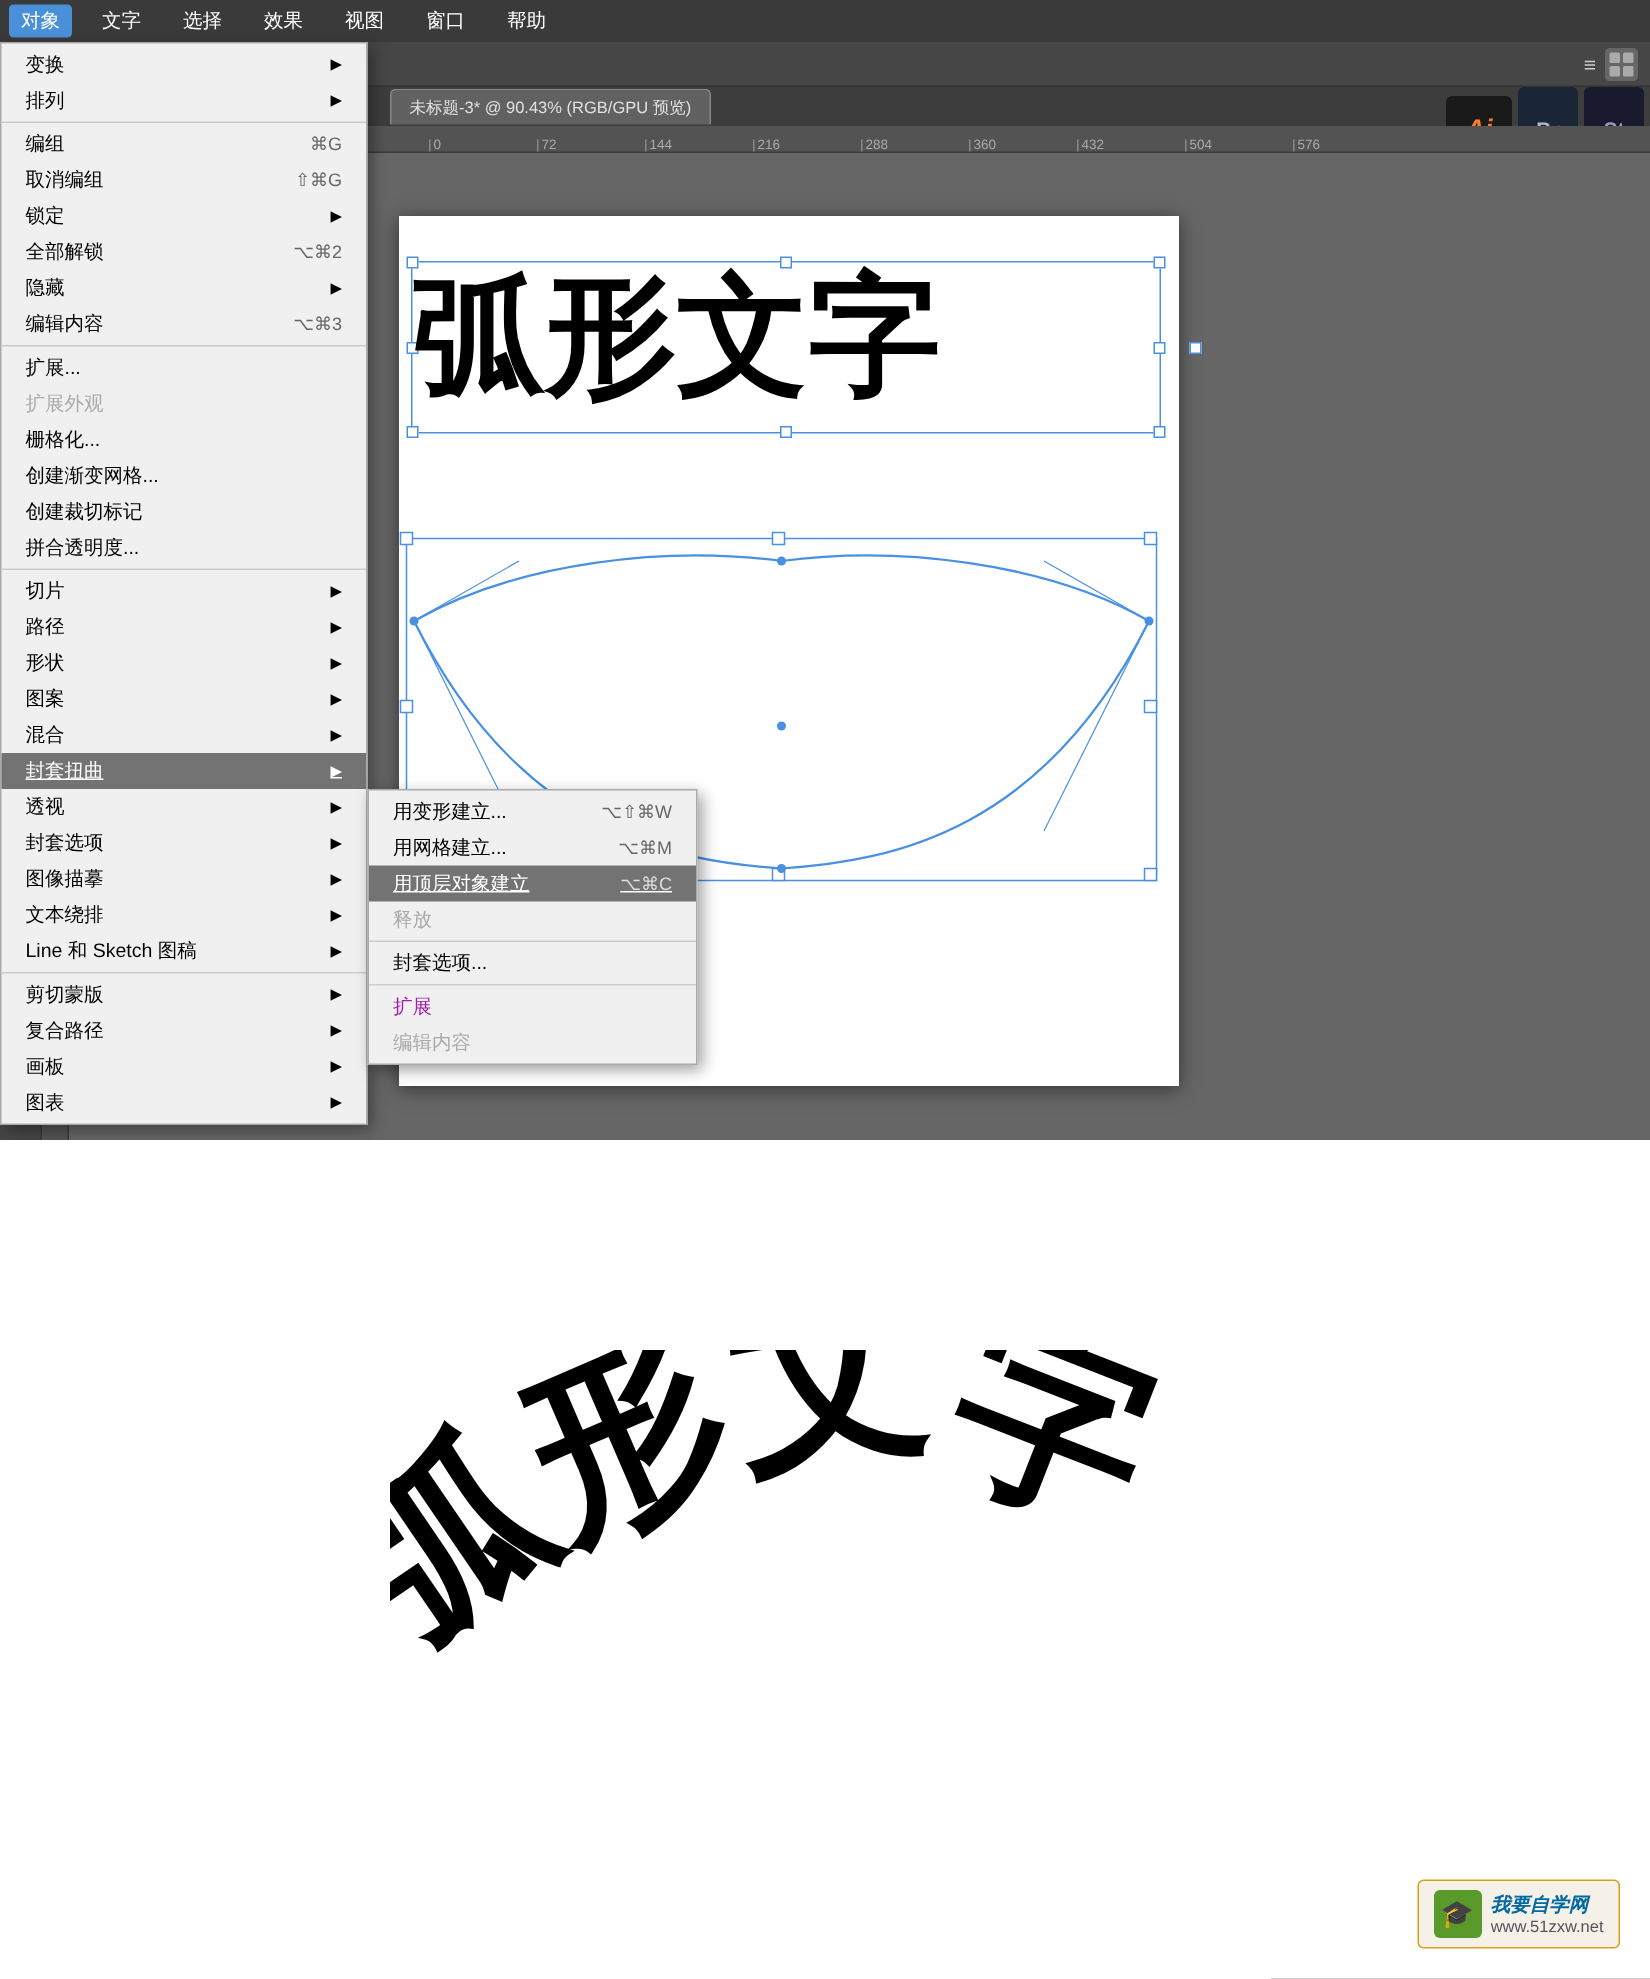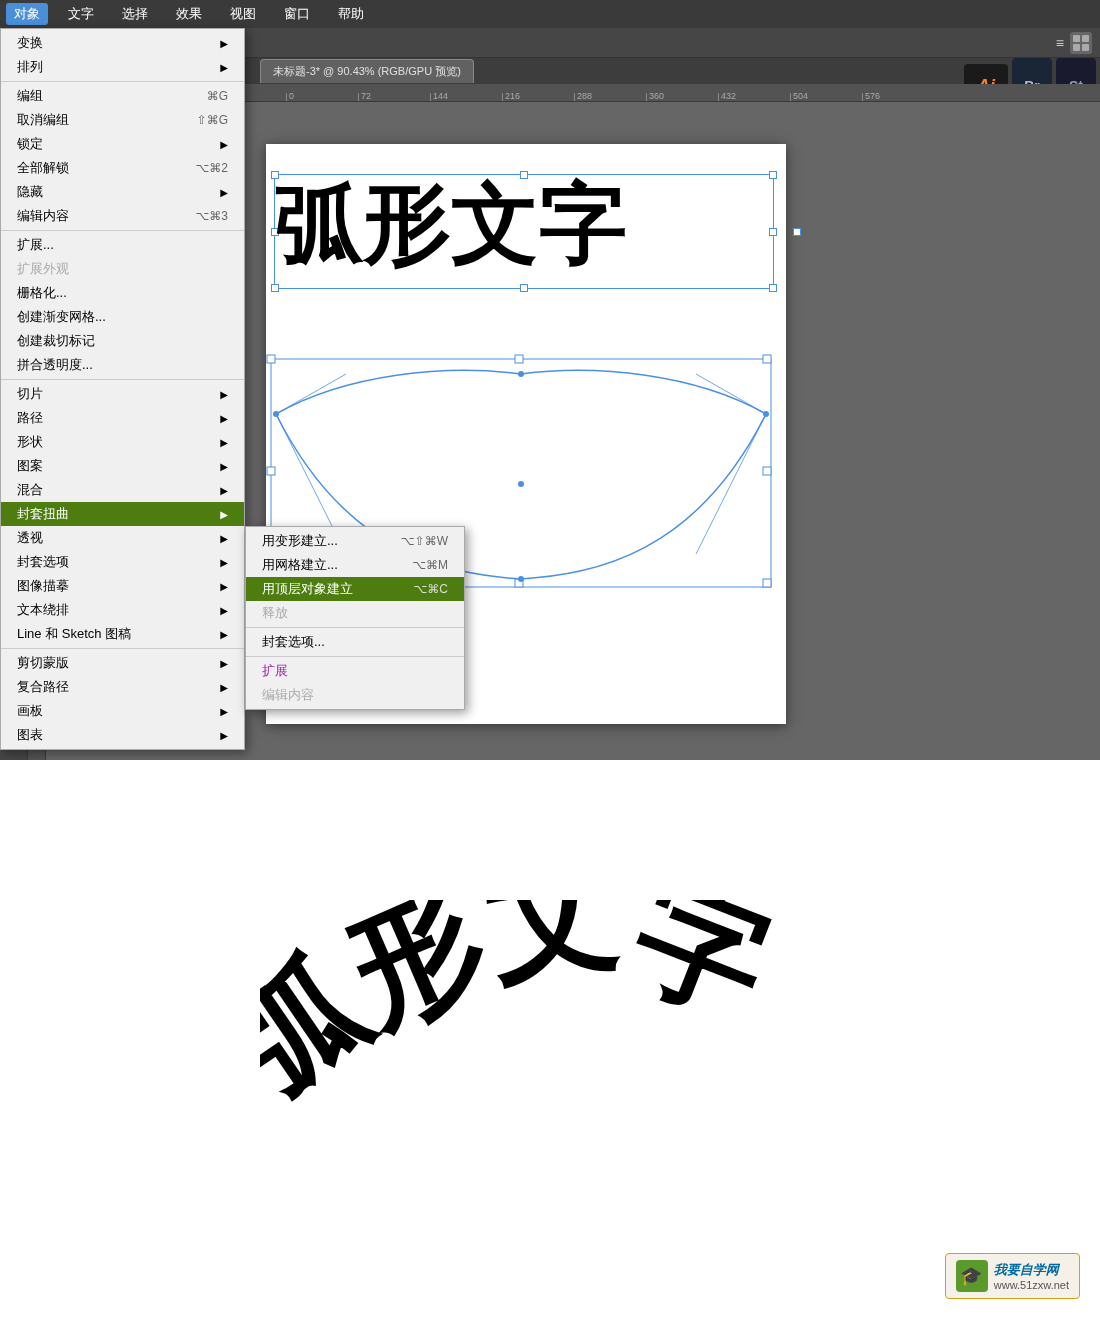--- a/index.html
+++ b/index.html
@@ -257,22 +257,23 @@
     .menu-section:last-child { border-bottom: none; }
     .menu-row {
       display: flex;
       align-items: center;
       padding: 3px 16px 3px 16px;
       cursor: pointer;
       position: relative;
       height: 24px;
     }
     .menu-row.highlighted {
-      background: #4d7c0f;
+      background: #737373;
       color: #fff;
+      text-decoration: underline;
     }
     .menu-row.disabled { color: #aaa; }
     .menu-row-label {
       flex: 1;
       font-size: 13px;
     }
     .menu-shortcut {
       font-size: 12px;
       color: #666;
       margin-left: auto;

